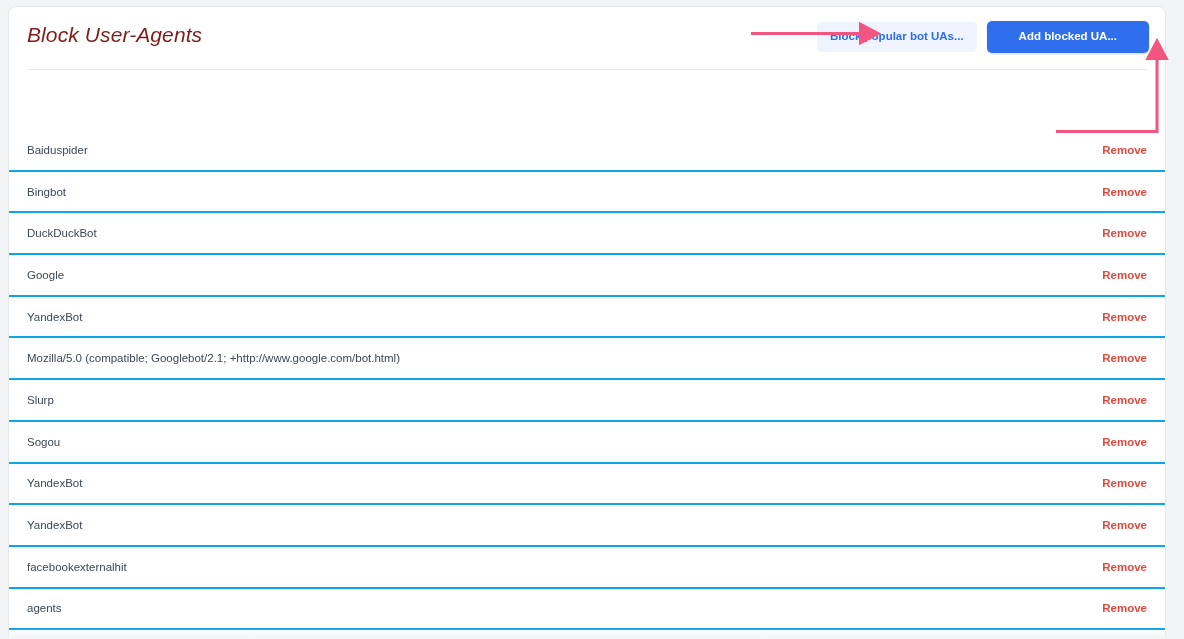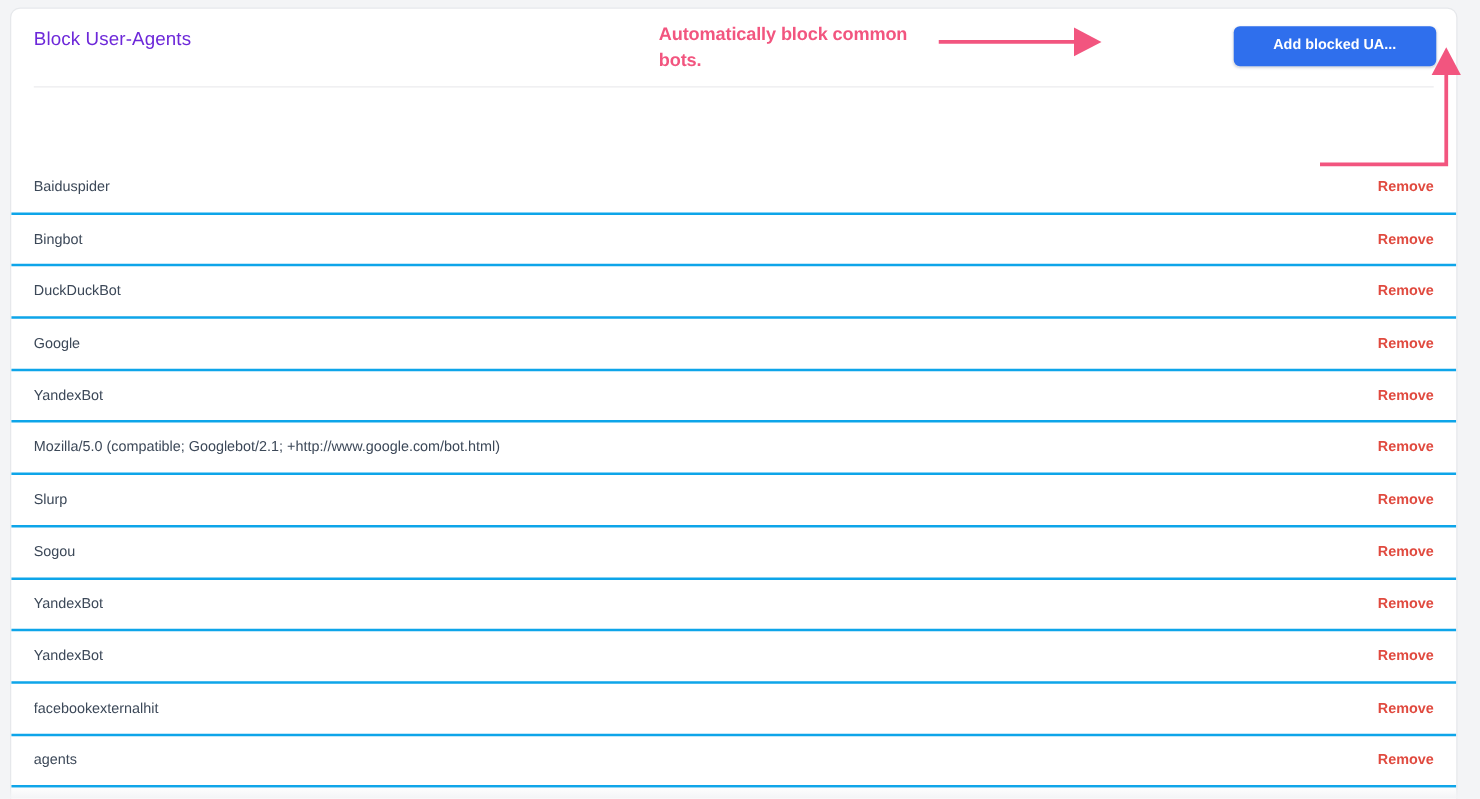--- a/index.html
+++ b/index.html
@@ -36,25 +36,26 @@
 
   .card-header {
     position: relative;
     height: 56px;
   }
 
   .page-title {
     position: absolute;
     left: 18px;
     top: 16px;
-    font-size: 15px;
+    font-size: 21px;
     font-weight: 400;
-    color: #6d28d9;
+    color: #7f1d1d;
     letter-spacing: 0.1px;
     white-space: nowrap;
+    font-style: italic;
   }
 
   .header-actions {
     position: absolute;
     right: 16px;
     top: 14px;
     display: flex;
     align-items: center;
     gap: 10px;
   }
@@ -188,20 +189,21 @@
 <body>
 
 <div id="root">
 
   <div class="card">
 
     <div class="card-header">
       <div class="page-title">Block User-Agents</div>
 
       <div class="header-actions">
+        <button class="btn btn-light">Block popular bot UAs...</button>
         <button class="btn btn-primary">Add blocked UA...</button>
       </div>
 
       <div class="header-rule"></div>
     </div>
 
 
     <div class="ua-list" id="ua-list">
         <div class="ua-row">
           <div class="ua-name">Baiduspider</div>
@@ -267,18 +269,17 @@
       <marker id="arrowUp" markerWidth="9" markerHeight="9" refX="1" refY="4.5" orient="auto" markerUnits="strokeWidth">
         <path d="M0,0.6 L0,8.4 L7.4,4.5 z" fill="#f2557f"></path>
       </marker>
     </defs>
 
     <line x1="751" y1="33.5" x2="862" y2="33.5" stroke="#f2557f" stroke-width="3" marker-end="url(#arrowRight)"></line>
 
     <path d="M1056,131.5 L1157,131.5 L1157,57" fill="none" stroke="#f2557f" stroke-width="3" marker-end="url(#arrowUp)"></path>
   </svg>
 
-  <div class="annotation" id="anno-auto">Automatically block common bots.</div>
 
 
   <div class="bottom-fade"></div>
 
 </div>
 
 </body></html>

